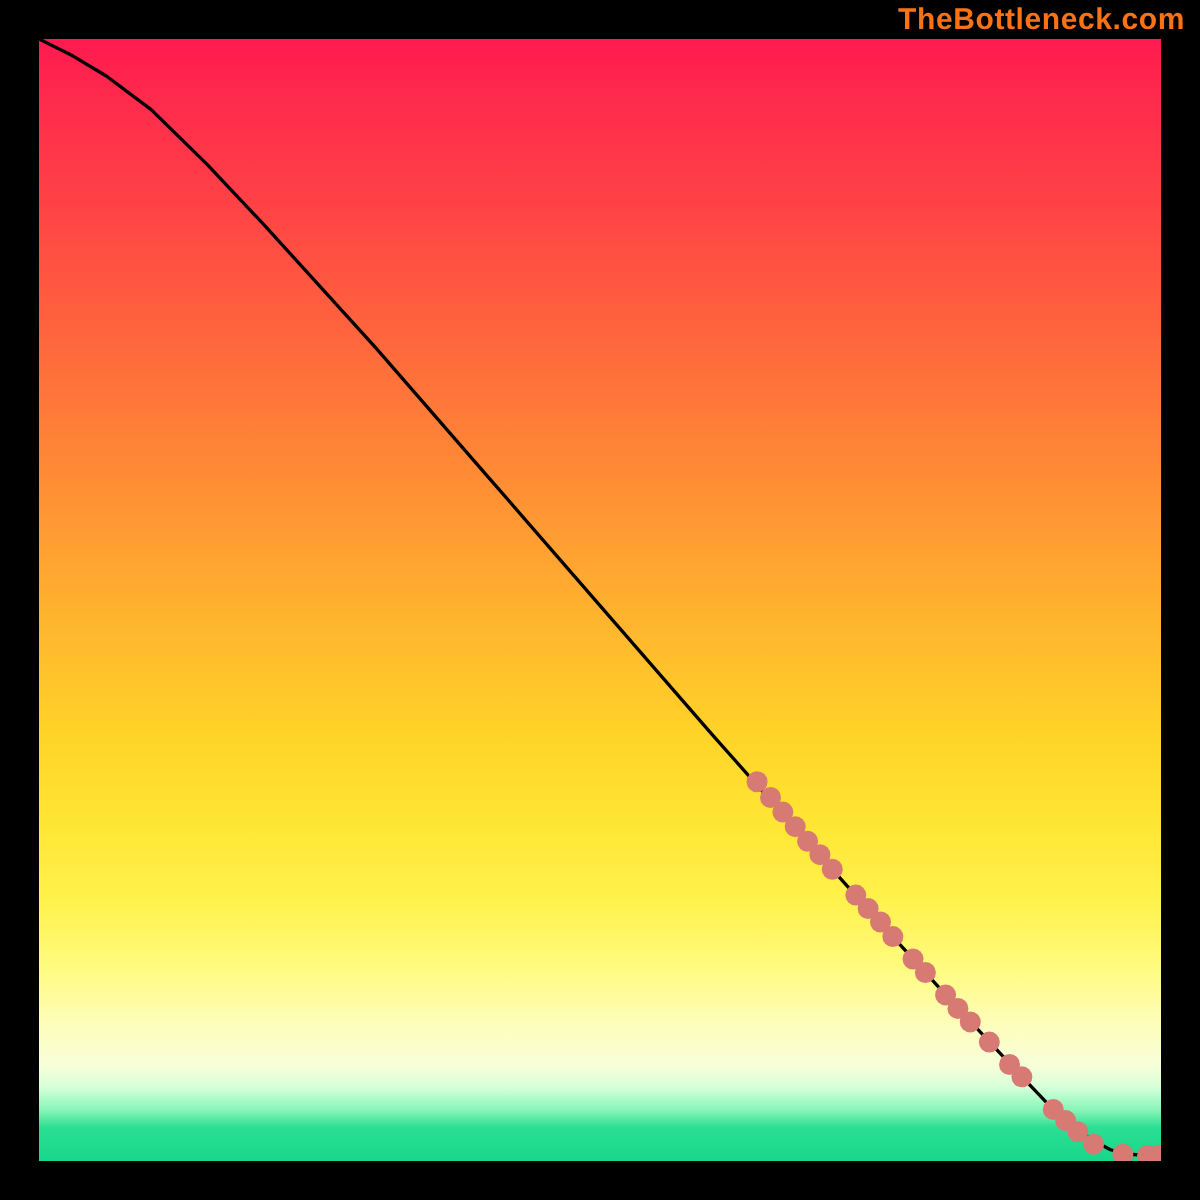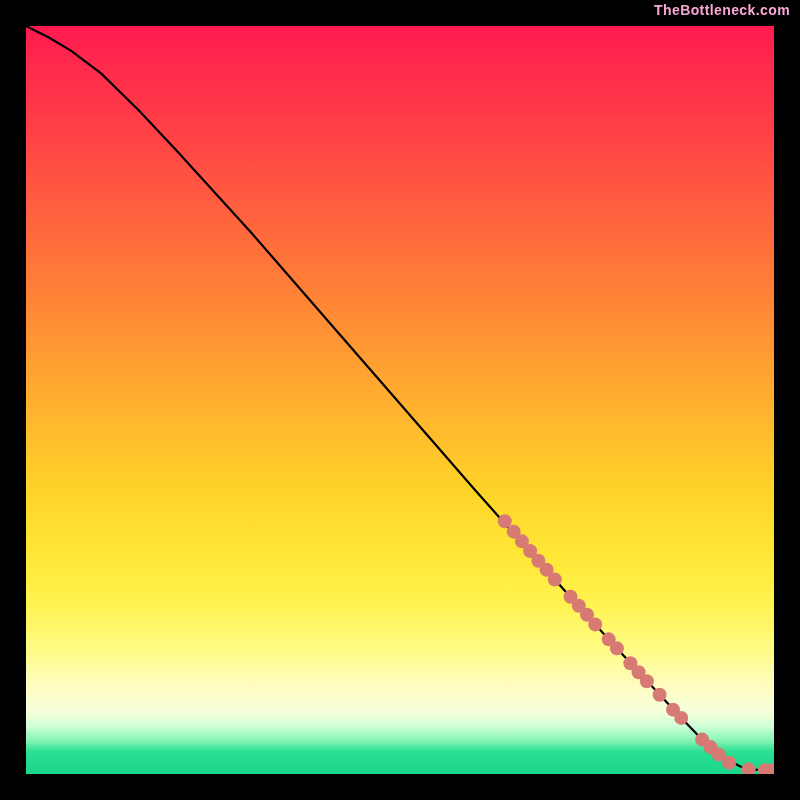--- a/index.html
+++ b/index.html
@@ -13,22 +13,22 @@
   .stage {
     position: relative;
     width: 800px;
     height: 800px;
     background: #000;
   }
   .watermark {
     position: absolute;
     top: 2px;
     right: 10px;
-    color: #f9a8d4;
-    font-size: 14px;
+    color: #f97316;
+    font-size: 20px;
     font-weight: 600;
     letter-spacing: 0.4px;
     z-index: 5;
   }
   .plot-area {
     position: absolute;
     left: 26px;
     top: 26px;
     width: 748px;   
     height: 748px;

